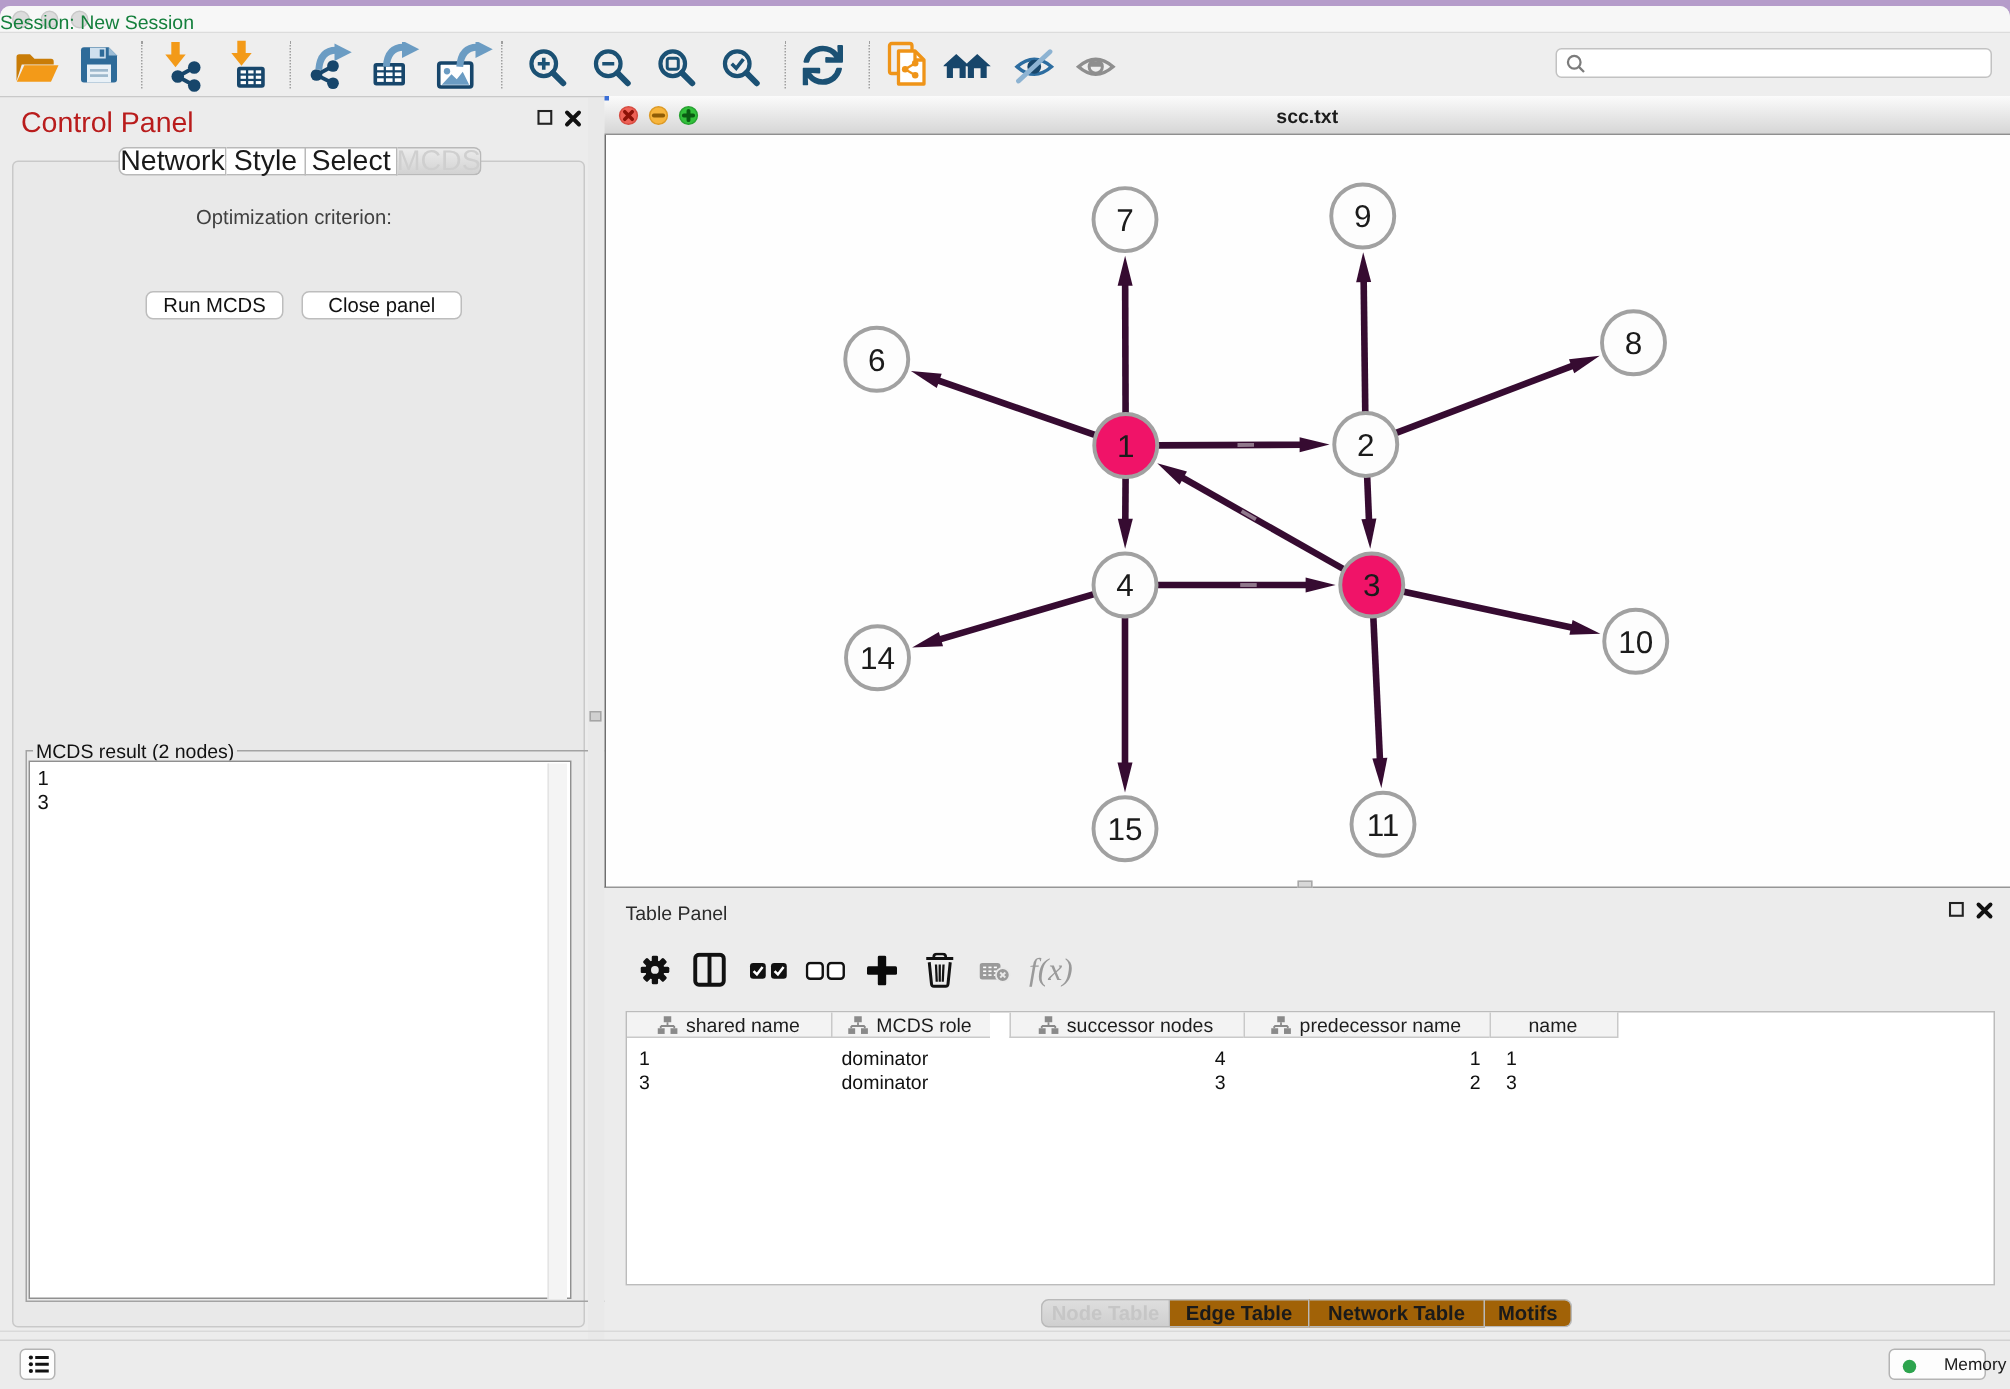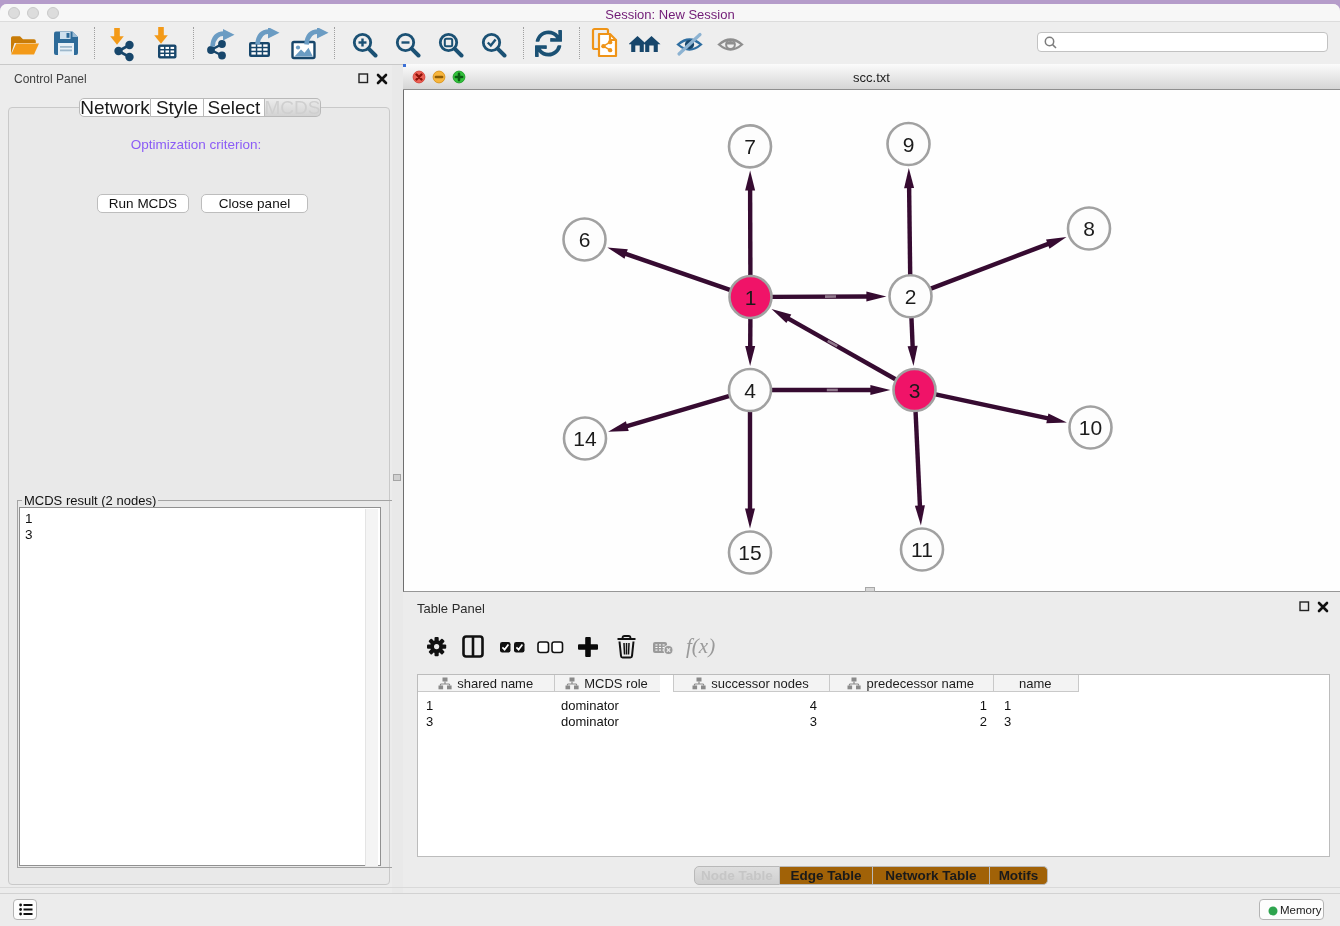--- a/index.html
+++ b/index.html
@@ -1,42 +1,42 @@
 <!DOCTYPE html>
 <html><head><meta charset="utf-8"><style>
 *{margin:0;padding:0;box-sizing:border-box}
 html,body{width:1340px;height:926px;overflow:hidden}
 body{font-family:"Liberation Sans",sans-serif;background:#b59cca;position:relative;opacity:.999}
 .abs{position:absolute}
 .win{position:absolute;left:0;top:4px;width:1340px;height:922px;background:#ececec;border-radius:7px 7px 0 0}
 .titlebar{position:absolute;left:0;top:4px;width:1340px;height:18px;background:#f7f7f7;border-radius:7px 7px 0 0;border-bottom:1px solid #dcdcdc}
-.ttext{position:absolute;top:3px;width:100%;text-align:center;font-size:13px;color:#701a75}
+.ttext{position:absolute;top:3px;width:100%;font-size:13px;color:#15803d}
 .gdot{position:absolute;top:3px;width:12px;height:12px;border-radius:50%;background:#dcdcdc;border:1px solid #c9c9c9}
 .toolbar{position:absolute;left:0;top:22px;width:1340px;height:43px;background:#eeeeee;border-bottom:1px solid #c9c9c9}
 .tsep{position:absolute;top:5px;height:32px;width:0;border-left:1px dotted #9f9f9f}
 .search{position:absolute;left:1037px;top:10px;width:291px;height:20px;background:#fff;border:1px solid #c2c2c2;border-radius:4px}
 .cpanel{position:absolute;left:0;top:65px;width:392px;height:828px;background:#ececec}
-.cp-title{position:absolute;left:14px;top:7px;font-size:12px;color:#404040}
+.cp-title{position:absolute;left:14px;top:7px;font-size:19px;color:#b91c1c}
 .tabs{position:absolute;display:flex;font-size:19px;color:#1a1a1a}
 .tab{background:#fff;border:1px solid #b9b9b9;border-left:none;padding:0 0;display:flex;align-items:center;justify-content:center;height:19px}
 .tab.first{border-left:1px solid #b9b9b9;border-radius:5px 0 0 5px}
 .tab.last{border-radius:0 5px 5px 0}
 .tab.sel{background:linear-gradient(#ececec,#d2d2d2);color:#cfcfcf}
 .content{position:absolute;left:8px;top:42px;width:382px;height:778px;border:1px solid #c9c9c9;border-radius:4px;background:#e9e9e9}
-.ctr{width:100%;text-align:center;position:absolute;font-size:13.5px;color:#8b5cf6}
+.ctr{width:100%;text-align:center;position:absolute;font-size:13.5px;color:#404040}
 .select{position:absolute;left:42px;top:94px;width:313px;height:20px;background:#fff;border:1px solid #bdbdbd;border-radius:5px;font-size:13.5px;color:#111;line-height:18px;padding-left:13px}
 .btn{position:absolute;height:19px;background:#fff;border:1px solid #bdbdbd;border-radius:5px;font-size:13.5px;color:#111;text-align:center;line-height:17px}
 .group{position:absolute;left:17px;top:435px;width:424px;height:368px;border:1px solid #a3a3a3}
 .glabel{position:absolute;left:4px;top:-8px;background:#e9e9e9;padding:0 2px;font-size:13px;color:#111}
 .gwhite{position:absolute;left:1px;top:6px;width:362px;height:359px;background:#fff;border:1px solid #909090}
 .scrolltrack{position:absolute;right:2px;top:1px;width:13px;height:357px;background:#f4f4f4;border-left:1px solid #e4e4e4}
 .splitter{position:absolute;left:392px;top:65px;width:11px;height:828px;background:#e9e9e9}
 .netwin{position:absolute;left:403px;top:64px;width:937px;height:528px}
 .nettitle{position:absolute;left:0;top:0;width:937px;height:26px;background:linear-gradient(#fbfbfb,#d6d6d6);border-bottom:1px solid #8f8f8f}
-.nettext{position:absolute;top:6px;width:100%;text-align:center;font-size:13px;font-weight:normal;color:#1c1c1c}
+.nettext{position:absolute;top:6px;width:100%;text-align:center;font-size:13px;font-weight:bold;color:#1c1c1c}
 .netcanvas{position:absolute;left:0;top:26px;width:937px;height:502px;background:#fefefe;border-left:1px solid #6f6f6f;border-bottom:1px solid #969696}
 .tpanel{position:absolute;left:403px;top:592px;width:937px;height:301px;background:#ececec}
 .tp-title{position:absolute;left:14px;top:9px;font-size:13px;color:#2b2b2b}
 .tbl{position:absolute;left:14px;top:82px;width:913px;height:183px;background:#fff;border:1px solid #bcbcbc}
 .thead{position:absolute;left:0;top:0;height:17px;background:#f3f3f3;border-bottom:1px solid #c9c9c9;display:flex;align-items:center;justify-content:center;font-size:13px;color:#1d1d1d;gap:5px}
 .thsep{position:absolute;top:0;height:17px;width:0;border-left:1px solid #c9c9c9}
 .td{position:absolute;font-size:13px;color:#111;height:15px;line-height:15px}
 .btabs{position:absolute;left:290px;top:274px;display:flex;font-size:13.5px;font-weight:bold;color:#1a1a1a}
 .btab{background:#a16207;border:1px solid #b9b9b9;border-left:none;height:19px;display:flex;align-items:center;justify-content:center}
 .btab.first{border-left:1px solid #b9b9b9;border-radius:5px 0 0 5px}
@@ -439,14 +439,14 @@
         <circle cx="2.6" cy="7.5" r="1.4" fill="#111"></circle>
         <rect x="5.5" y="6.5" width="9" height="2" fill="#111"></rect>
         <circle cx="2.6" cy="12" r="1.4" fill="#111"></circle>
         <rect x="5.5" y="11" width="9" height="2" fill="#111"></rect>
       </svg>
     </div>
 <div class="sbtn" style="left:1259px;top:5px;width:65px;height:21px;font-size:11.5px;color:#1a1a1a">
       <svg class="abs" style="left:8px;top:6px" width="10" height="10" viewBox="0 0 10 10">
         <circle cx="5" cy="5" r="4.5" fill="#2da44e"></circle>
       </svg>
-      <span style="position:absolute;left:20px;top:4px">Memory</span>
+      <span style="position:absolute;left:36px;top:4px">Memory</span>
     </div>
 </div>
 </body></html>

